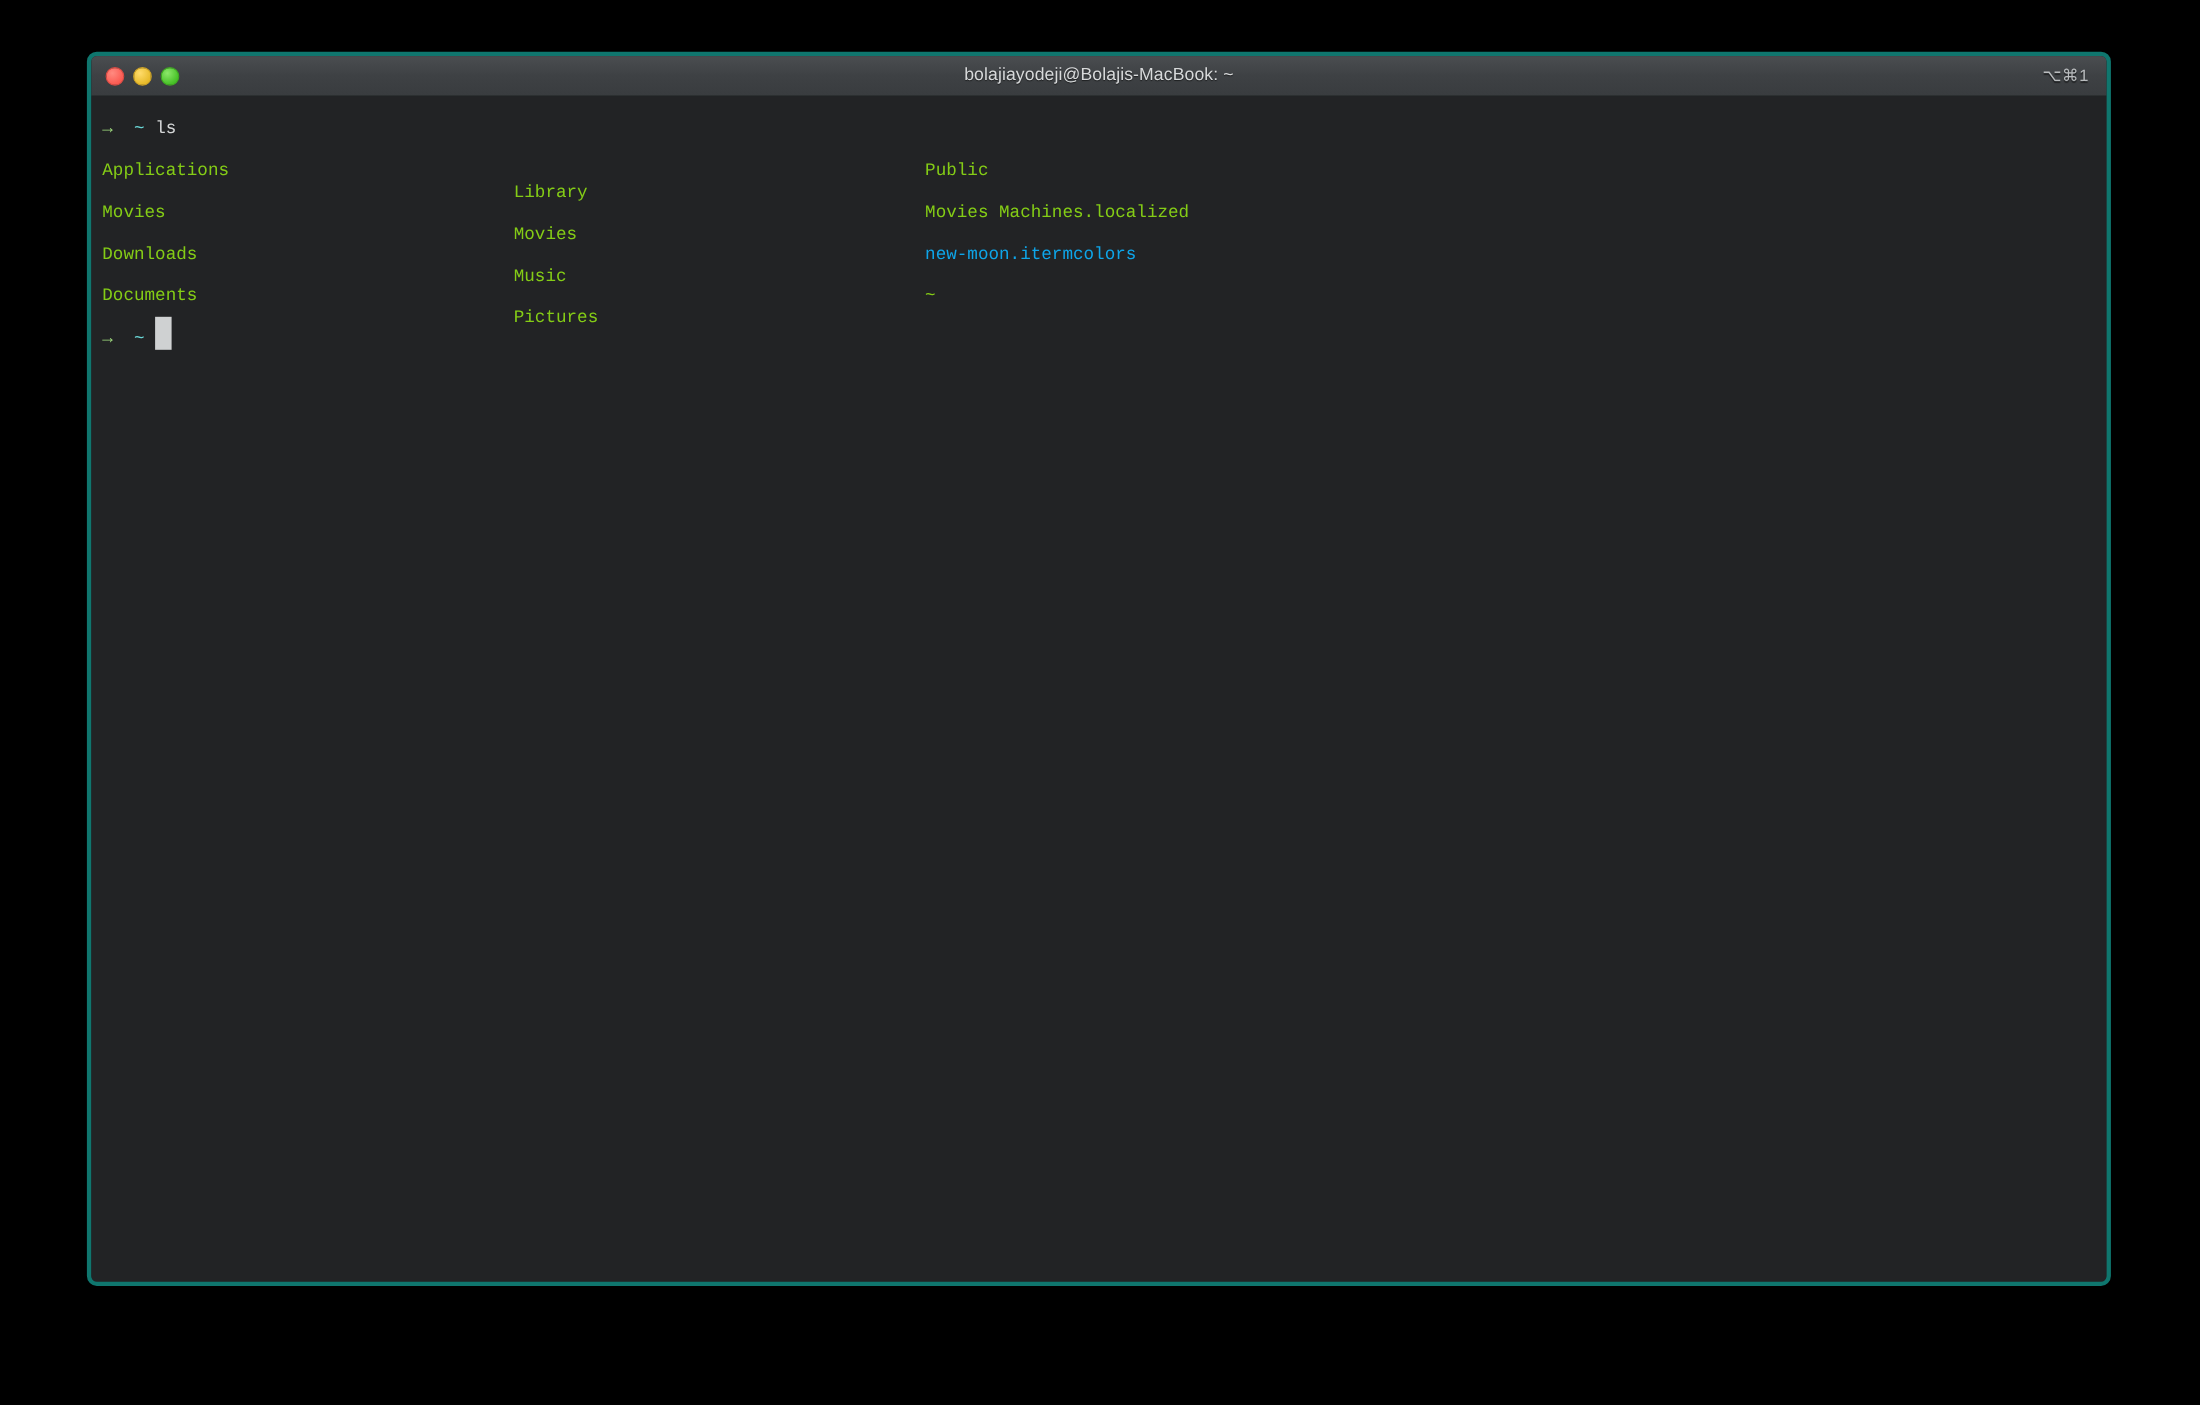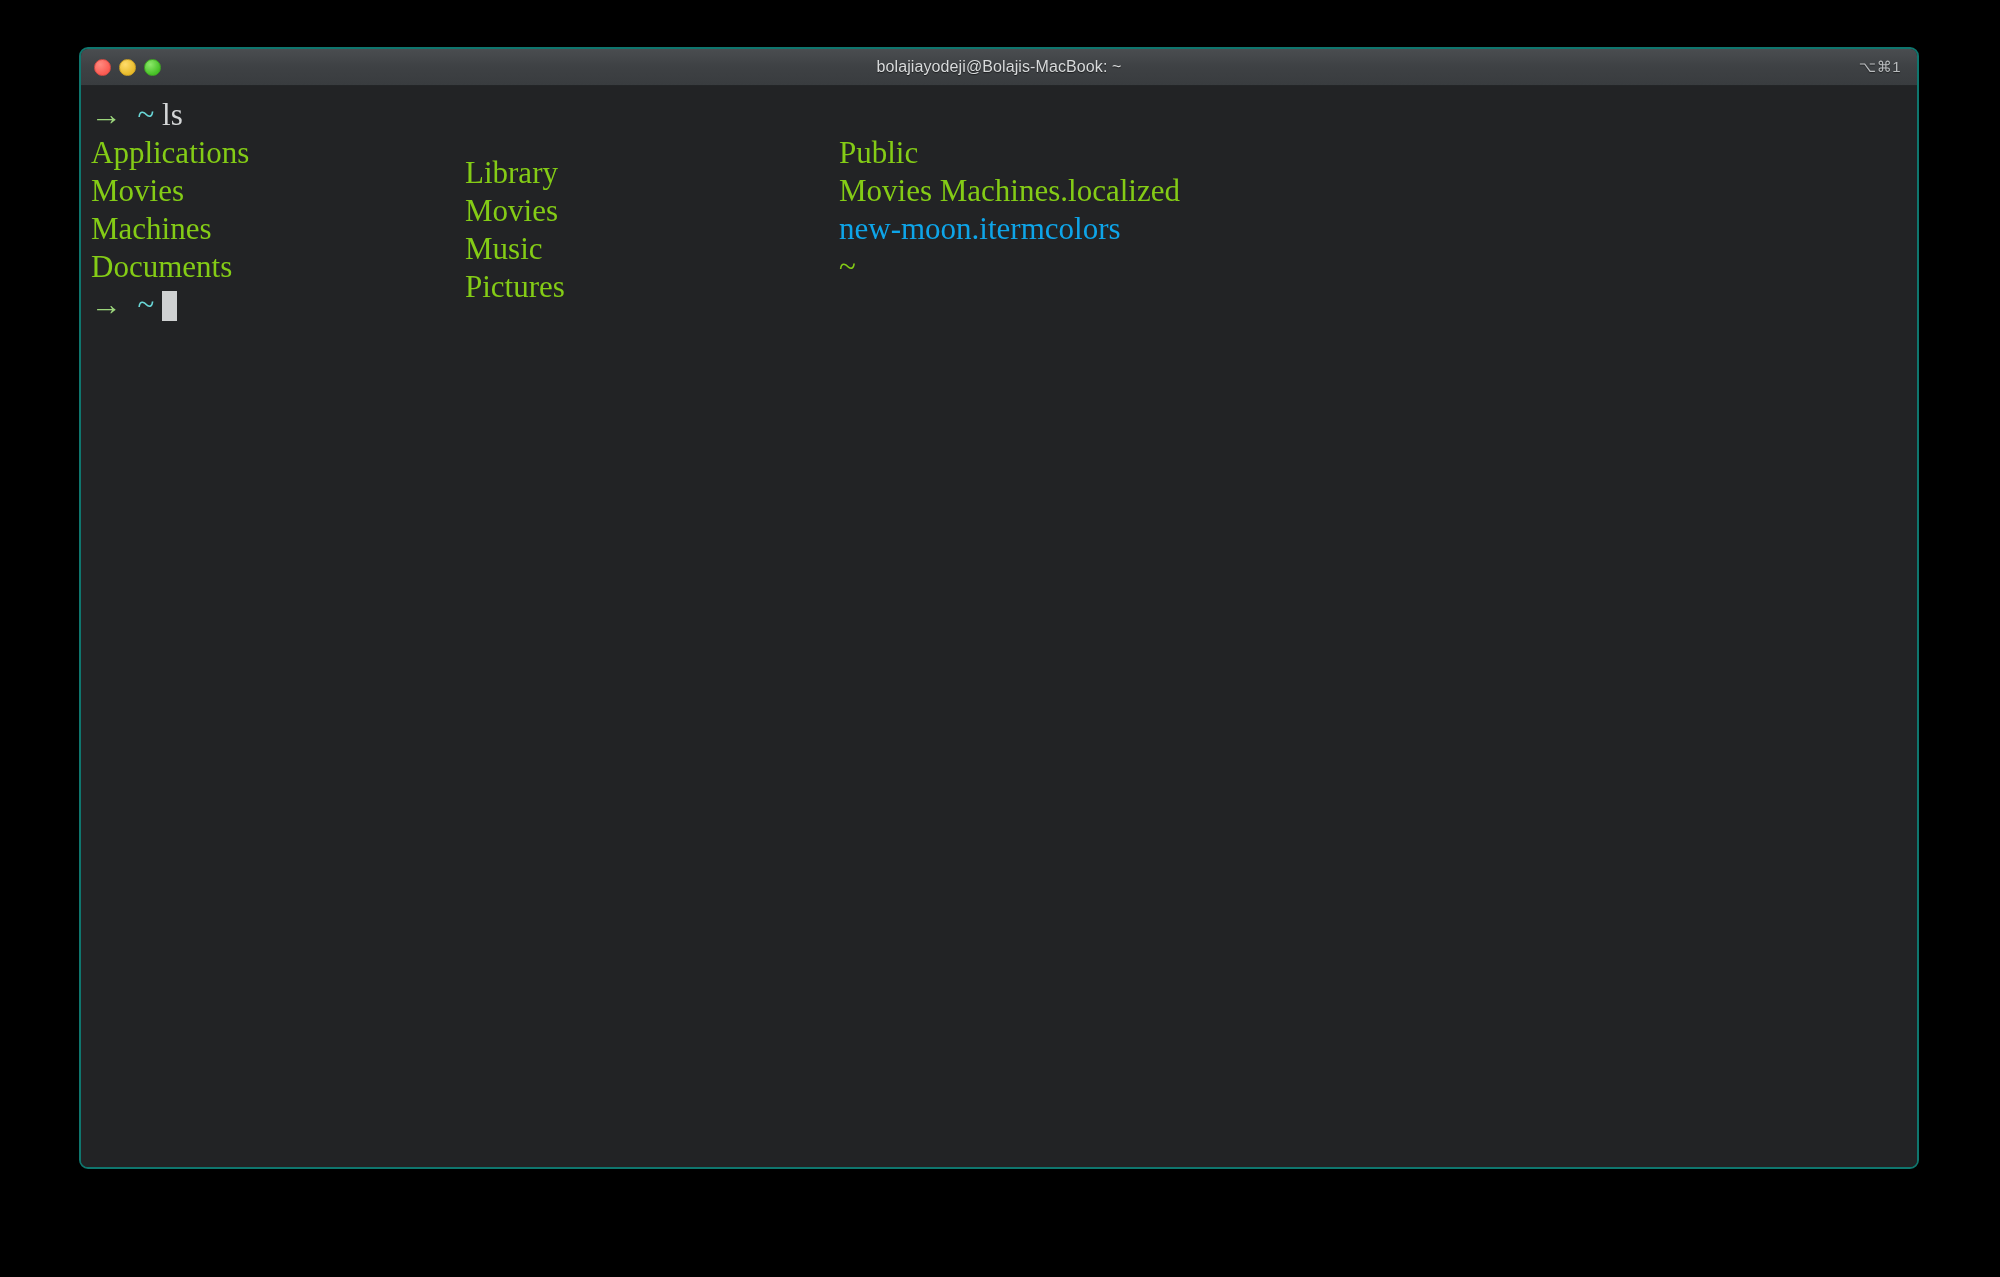--- a/index.html
+++ b/index.html
@@ -26,21 +26,21 @@
   #terminal-window {
     position: absolute;
     left: 79px;
     top: 47px;
     width: 1840px;
     height: 1122px;
     border-radius: 9px;
     overflow: hidden;
     box-shadow: 0 10px 34px rgba(0,0,0,0.85);
     background: #222325;
-    border: 2px solid #0f766e;
+    border: 4px solid #0f766e;
     box-sizing: border-box;
   }
 
   
   #title-bar {
     position: relative;
     height: 36px;
     background: linear-gradient(to bottom, #4a4d50 0%, #3e4144 50%, #393c3f 100%);
     border-bottom: 1px solid #232527;
     display: flex;
@@ -98,22 +98,22 @@
     height: calc(100% - 36px);
     background: #222325;
     padding: 10px 0 0 10px;
     box-sizing: border-box;
   }
 
   .term-line {
     position: relative;
     height: 38px;
     line-height: 38px;
-    font-family: Liberation Serif, serif;
-    font-size: 31px;
+    font-family: Liberation Mono, monospace;
+    font-size: 16px;
     white-space: pre;
   }
 
   .col {
     position: absolute;
     top: 0;
   }
   .col-1 { left: 0px; }
   .col-2 { left: 374px; margin-top: 20px; }
   .col-3 { left: 748px; }
@@ -167,21 +167,21 @@
         <span class="col col-3 c-cyan">Public</span>
       </div>
 
       <div class="term-line">
         <span class="col col-1 c-cyan">Movies</span>
         <span class="col col-2 c-cyan">Movies</span>
         <span class="col col-3 c-cyan">Movies Machines.localized</span>
       </div>
 
       <div class="term-line">
-        <span class="col col-1 c-cyan">Machines</span>
+        <span class="col col-1 c-cyan">Downloads</span>
         <span class="col col-2 c-cyan">Music</span>
         <span class="col col-3 c-red">new-moon.itermcolors</span>
       </div>
 
       <div class="term-line">
         <span class="col col-1 c-cyan">Documents</span>
         <span class="col col-2 c-cyan">Pictures</span>
         <span class="col col-3 c-cyan">~</span>
       </div>
 

